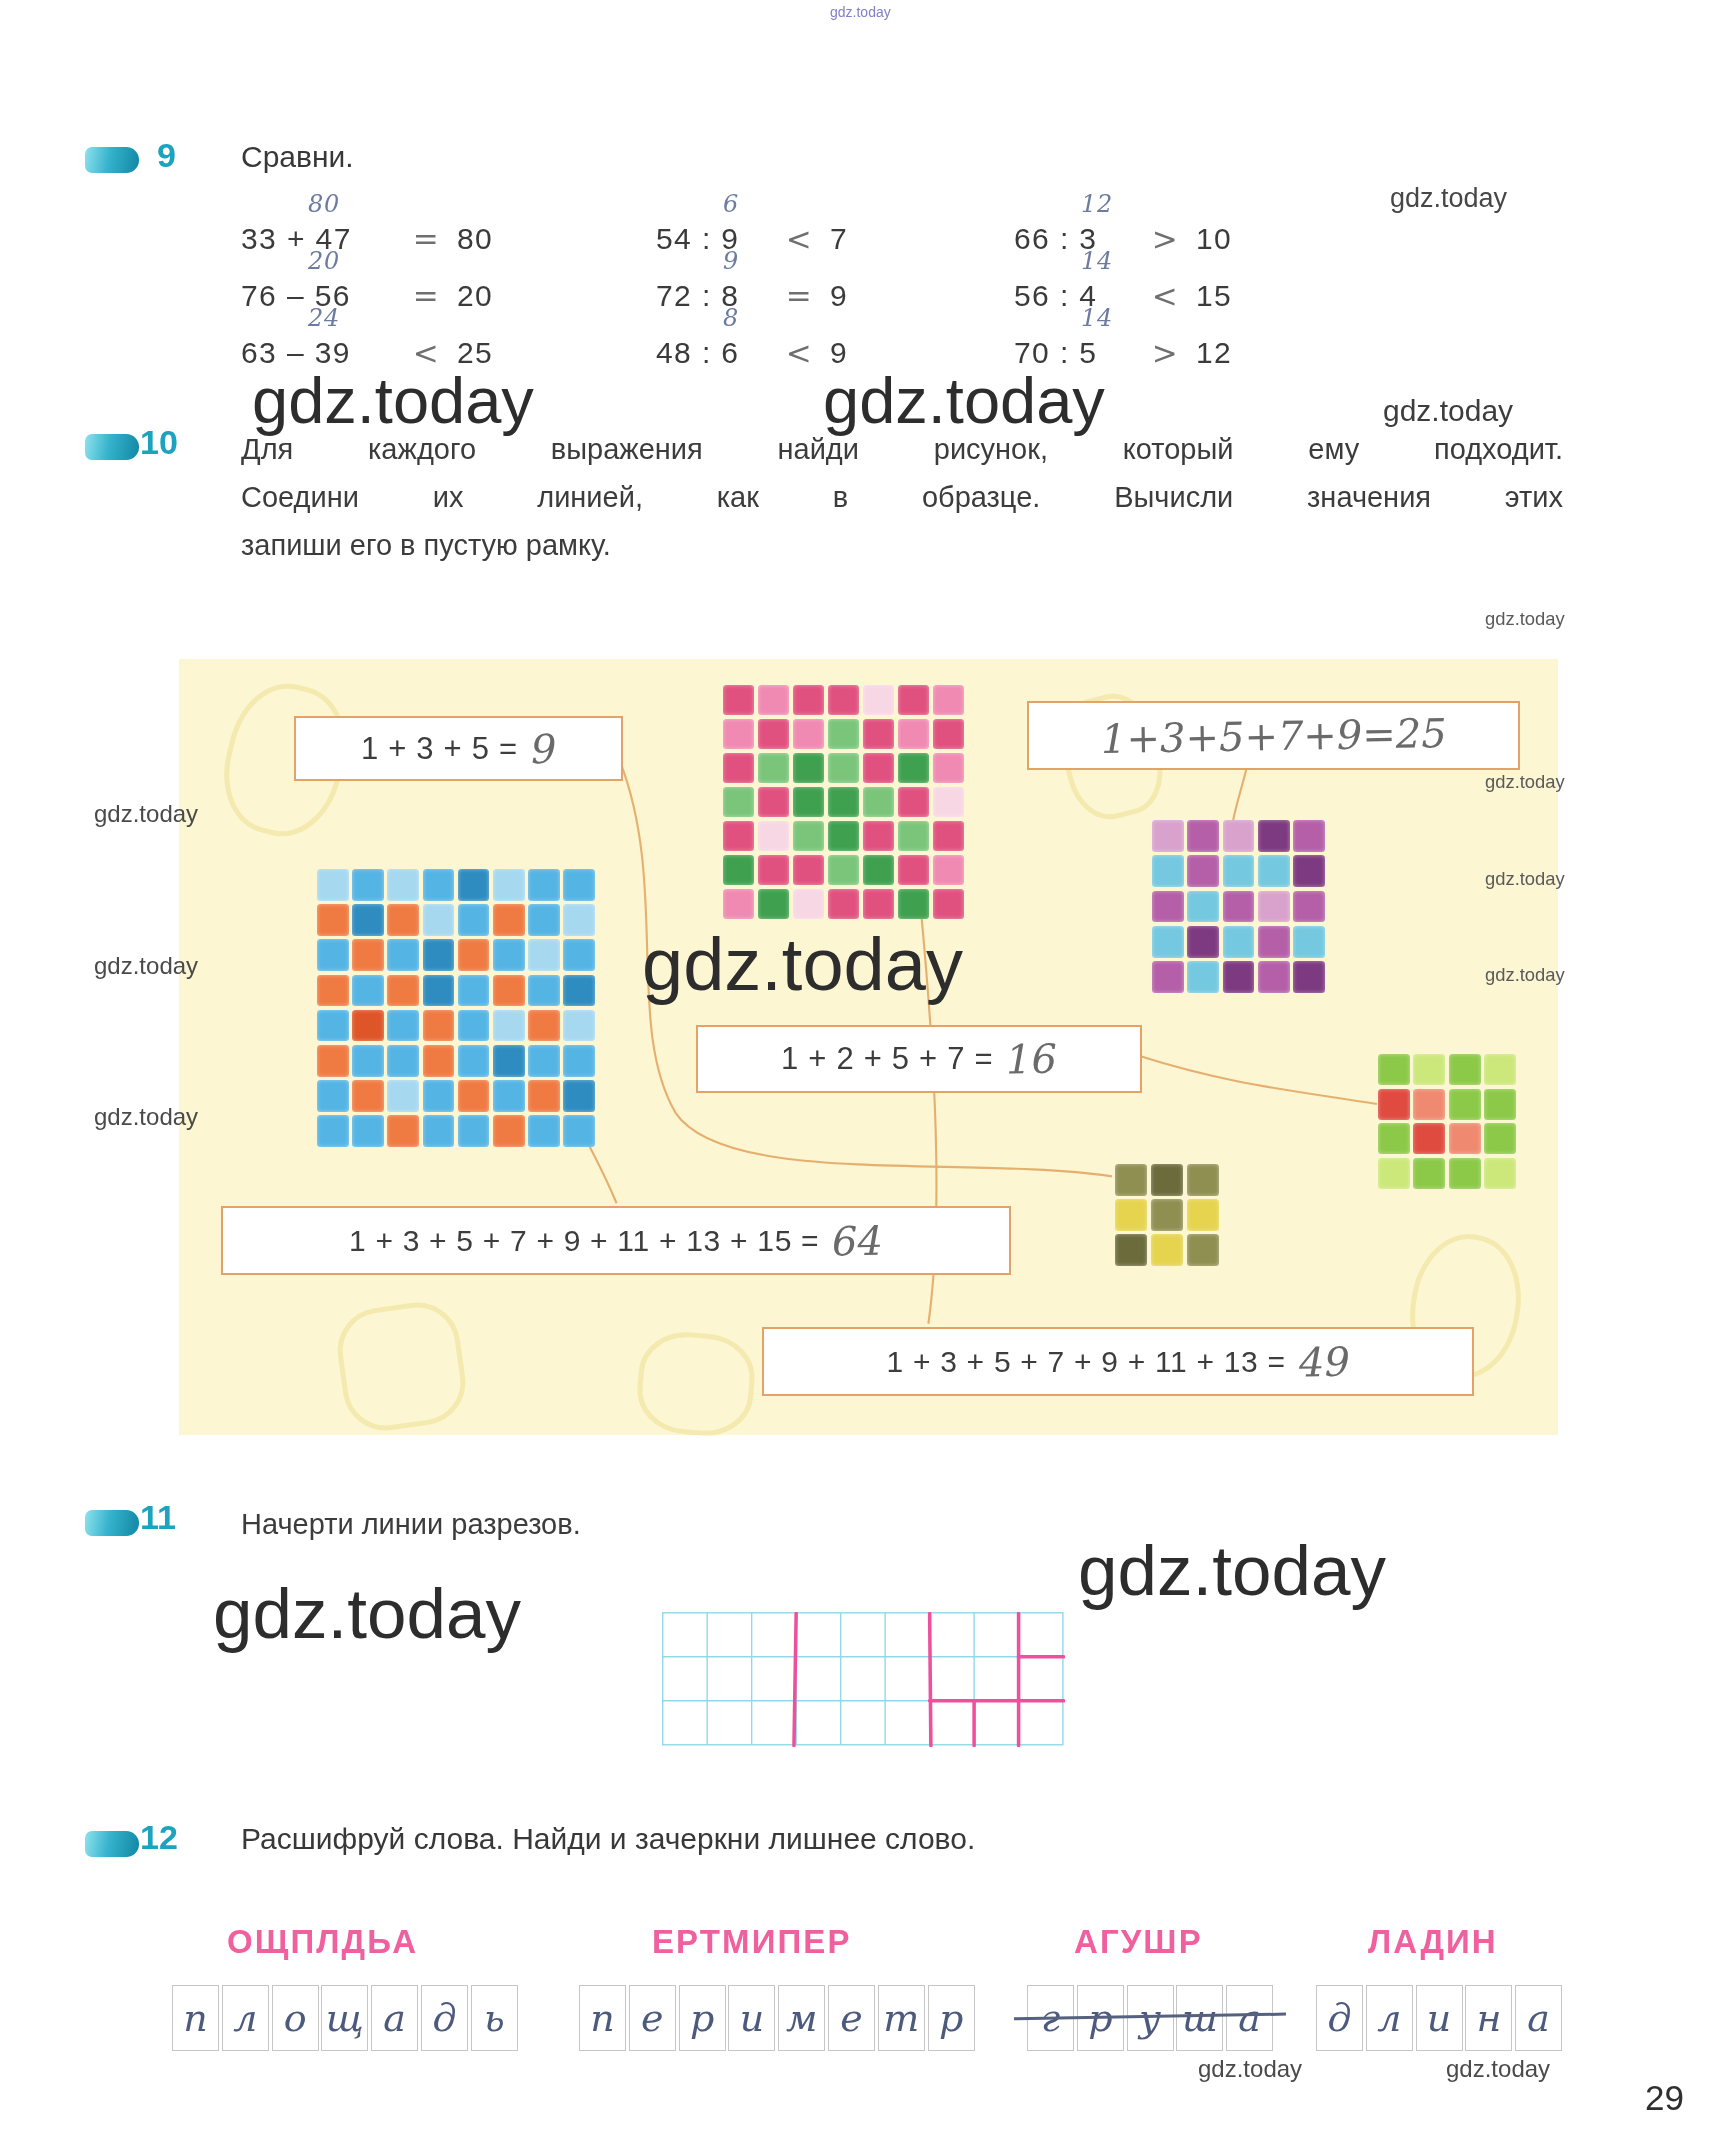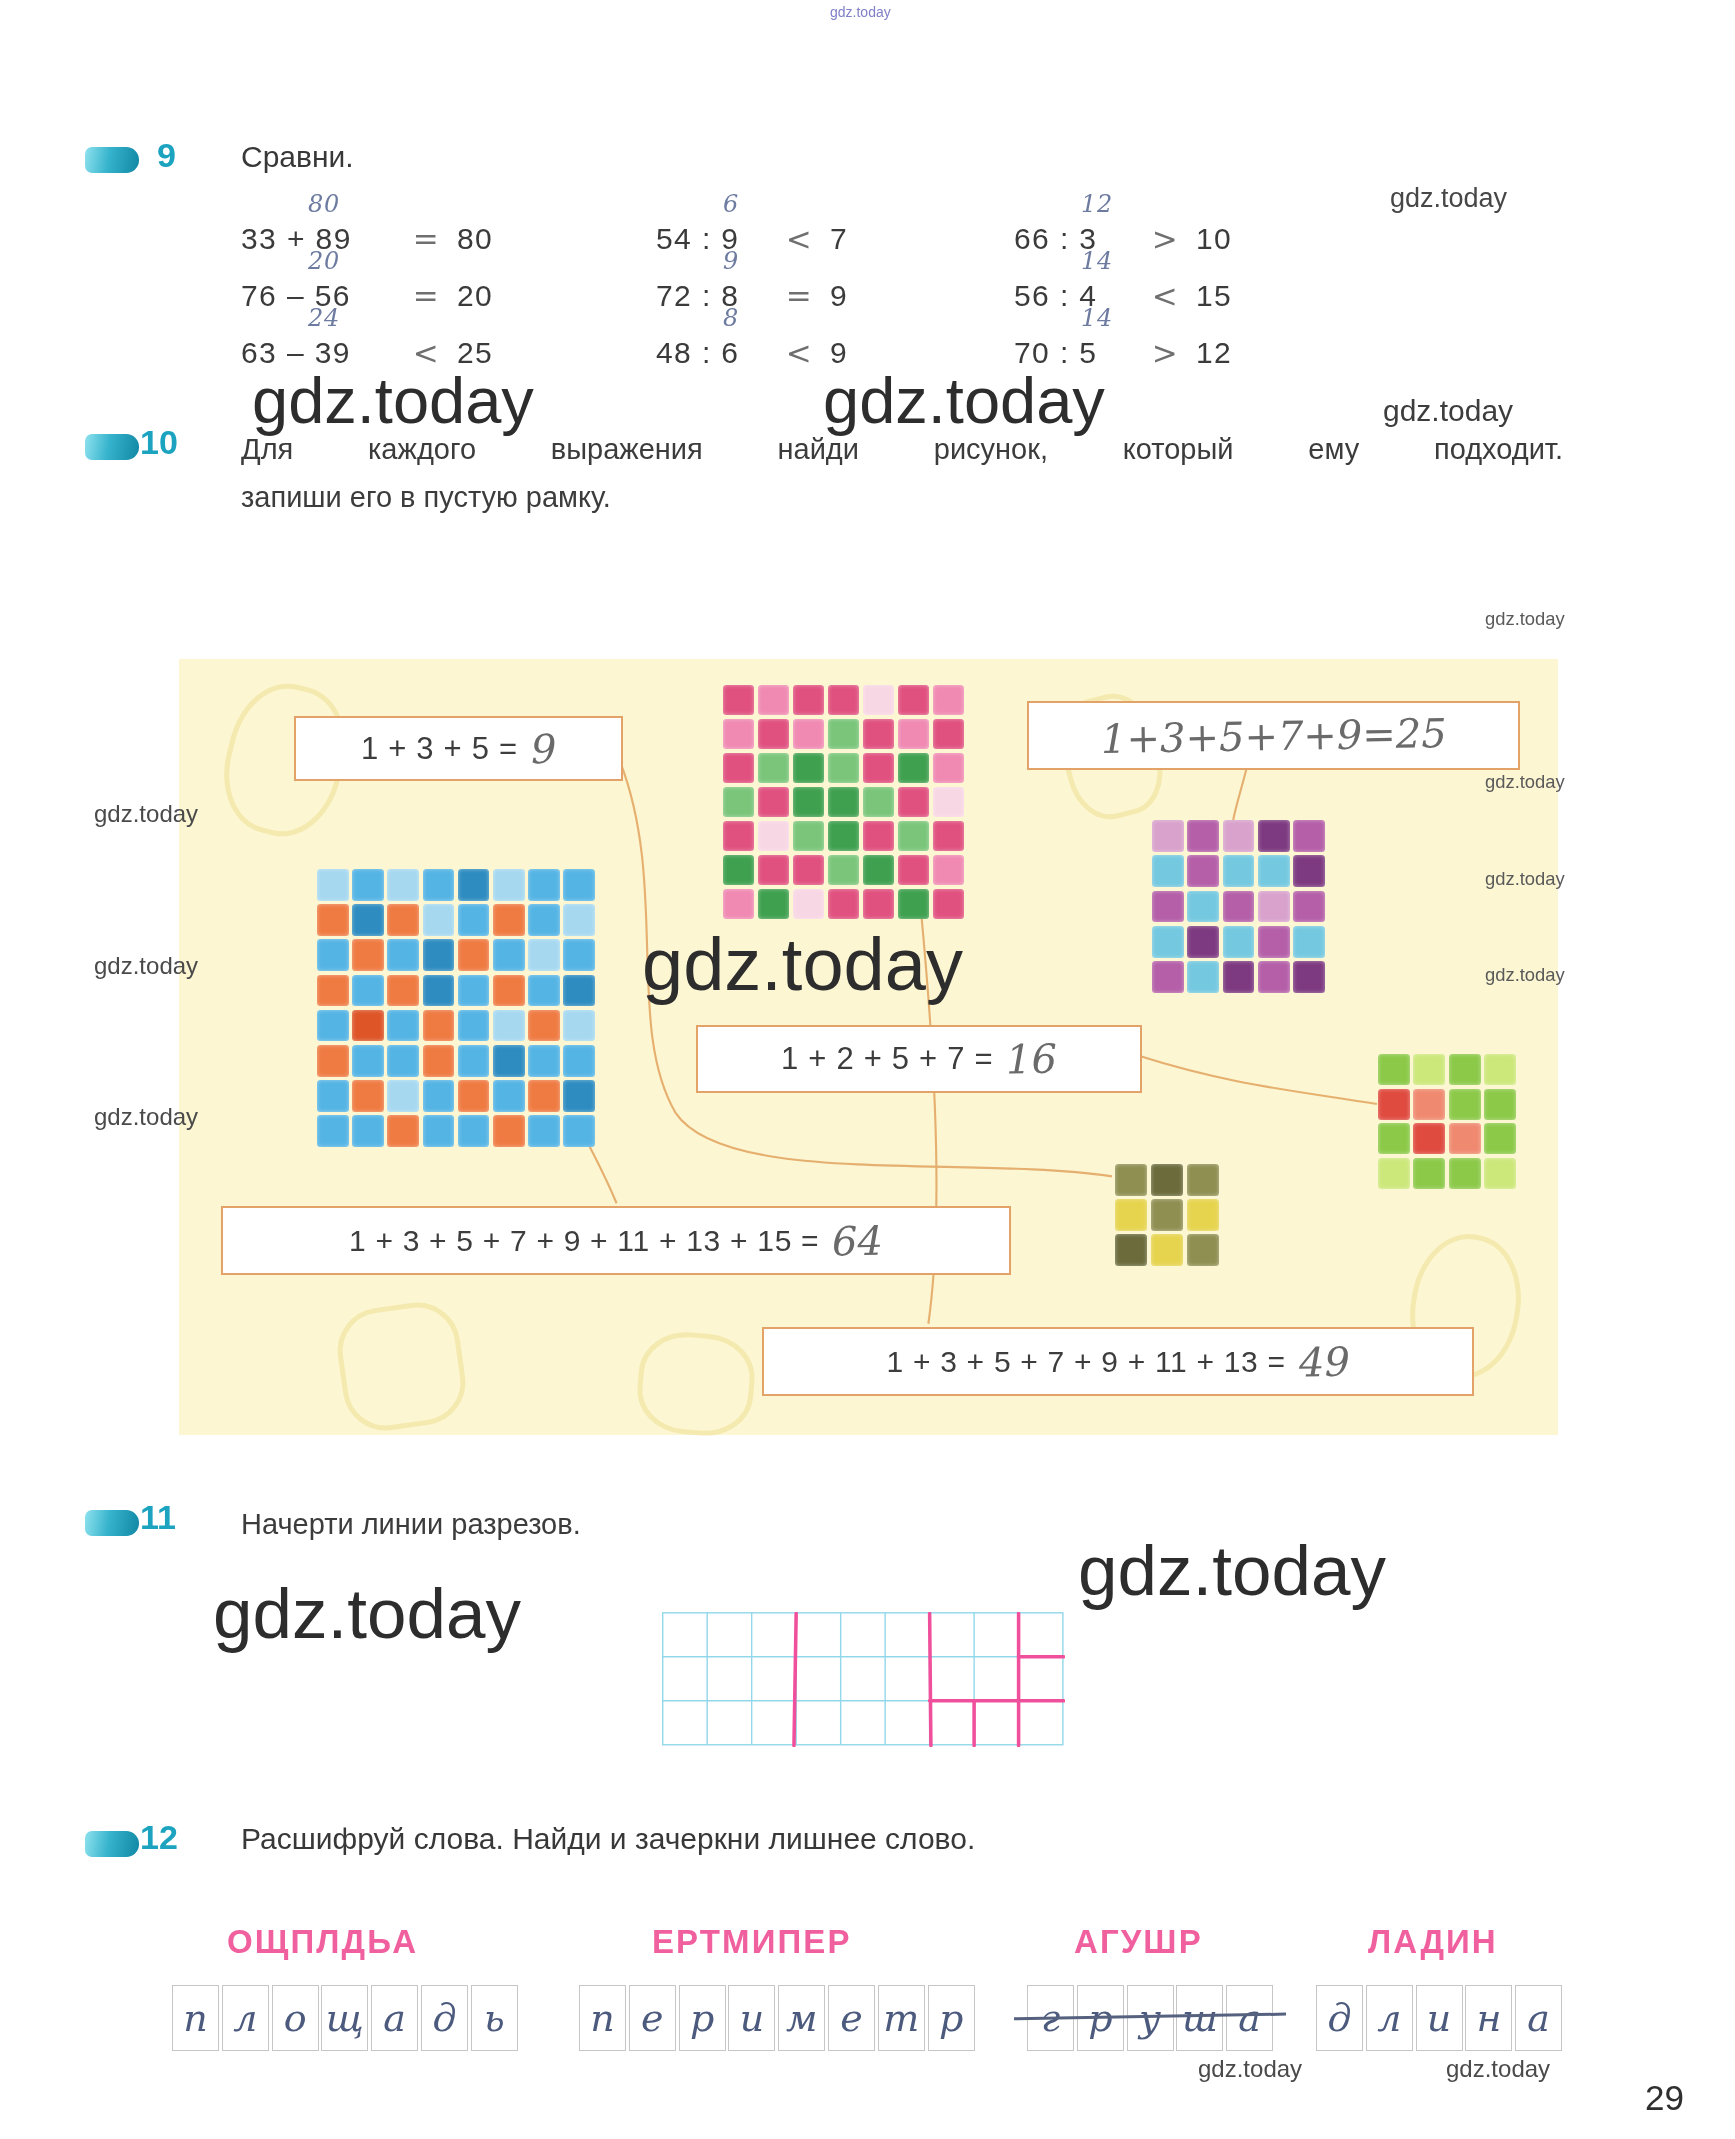--- a/index.html
+++ b/index.html
@@ -64,21 +64,21 @@
 
   <div class="wm" style="left:830px;top:4.3px;font-size:14px;color:#8080c8;">gdz.today</div>
 
   <div class="bullet" style="left:85px;top:147px;"></div>
   <div class="ex-num" style="left:157px;top:136px;">9</div>
   <div class="ex-title" style="left:241px;top:140px;">Сравни.</div>
 
   <div class="cmp-col col-c1" style="left:241px;top:210px;">
       <div class="cmp-row">
         <span class="hw-above">80</span>
-        <span class="l">33 + 89</span>
+        <span class="l">33 + 47</span>
         <span class="s">=</span>
         <span class="r">80</span>
       </div>
       <div class="cmp-row">
         <span class="hw-above">20</span>
         <span class="l">76 – 56</span>
         <span class="s">=</span>
         <span class="r">20</span>
       </div>
       <div class="cmp-row">
@@ -132,20 +132,21 @@
   <div class="wm" style="left:1390px;top:183px;font-size:27px;color:#474747;">gdz.today</div>
 
   <div class="wm wm-big" style="left:252px;top:363px;">gdz.today</div>
   <div class="wm wm-big" style="left:823px;top:363px;">gdz.today</div>
   <div class="wm" style="left:1383px;top:394px;font-size:30px;color:#3d3d3d;">gdz.today</div>
 
   <div class="bullet" style="left:85px;top:434px;"></div>
   <div class="ex-num" style="left:140px;top:423px;">10</div>
   <div class="para" style="left:241px;top:425px;">
     <div class="jline">Для каждого выражения найди рисунок, который ему подходит.</div>
+    <div class="jline">Соедини их линией, как в образце. Вычисли значения этих</div>
     <div class="nline">запиши его в пустую рамку.</div>
   </div>
   <div class="wm wm-tiny" style="left:1485px;top:608px;">gdz.today</div>
 
   <div class="illus-bg"></div>
   <div class="doodle" style="left:227px;top:684px;width:106px;height:142px;border-radius:45%;transform:rotate(14deg);"></div>
   <div class="doodle" style="left:340px;top:1305px;width:113px;height:113px;border-radius:35%;transform:rotate(-8deg);"></div>
   <div class="doodle" style="left:1411px;top:1234px;width:99px;height:135px;border-radius:48%;transform:rotate(9deg);"></div>
   <div class="doodle" style="left:1064px;top:695px;width:85px;height:113px;border-radius:40%;transform:rotate(-14deg);"></div>
   <div class="doodle" style="left:638px;top:1333px;width:106px;height:92px;border-radius:42%;transform:rotate(5deg);"></div>

